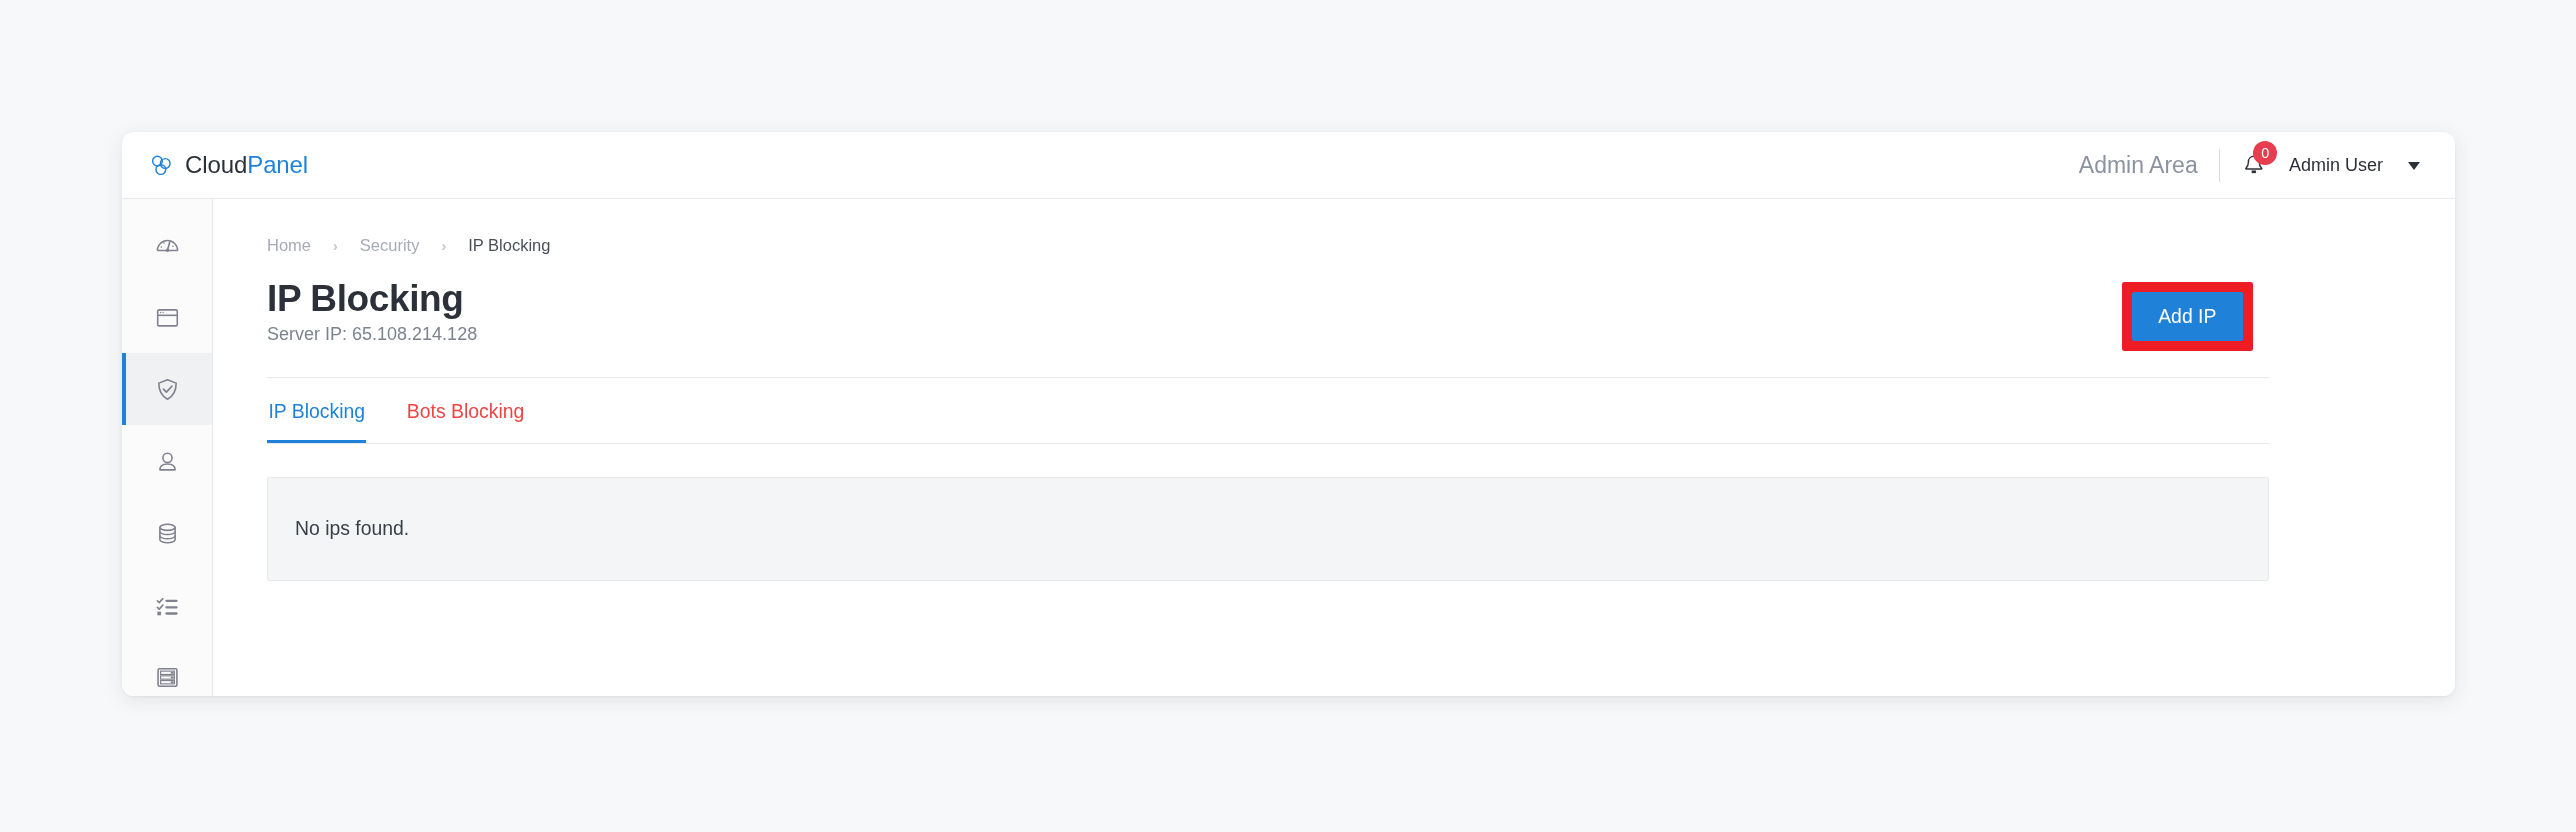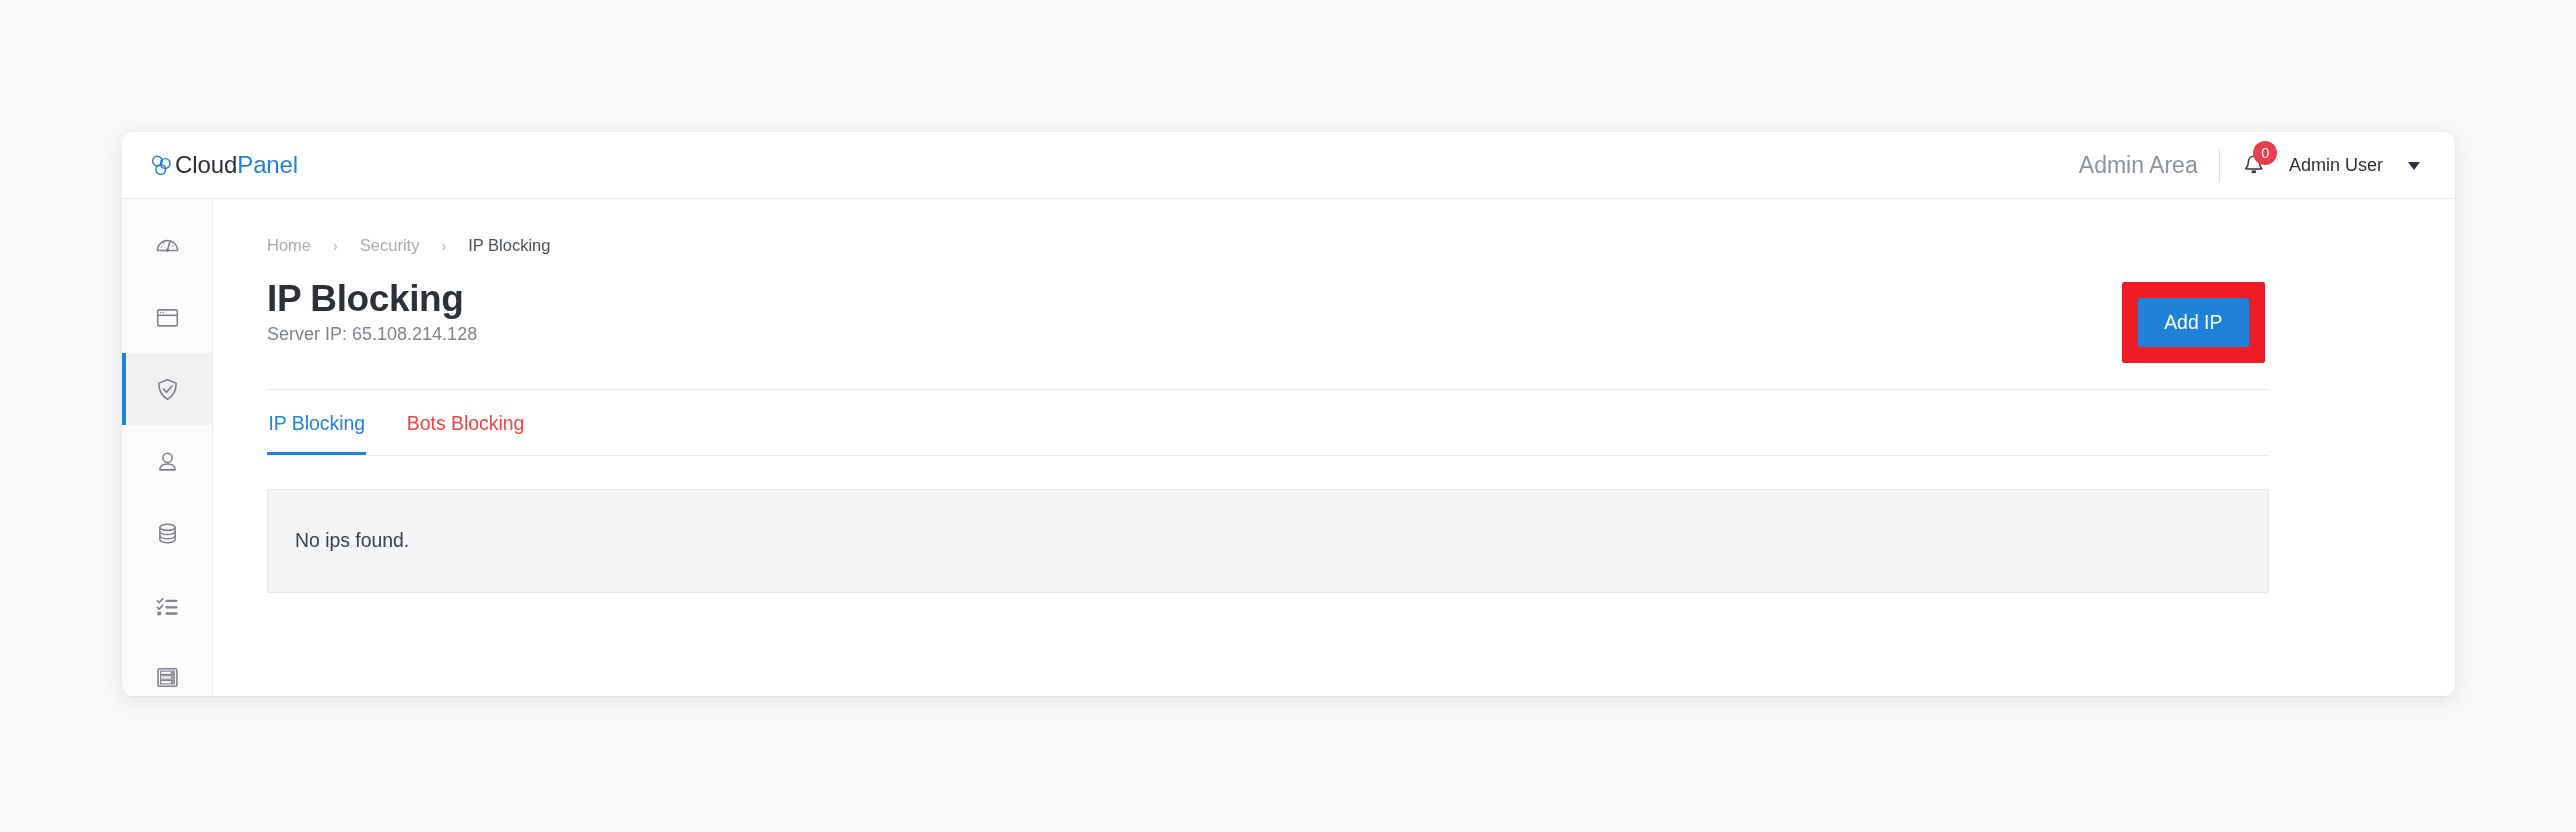--- a/index.html
+++ b/index.html
@@ -33,20 +33,21 @@
     flex: 0 0 67px;
     border-bottom: 0.7px solid #e8eaed;
     display: flex;
     align-items: center;
     padding: 0 35px 0 26px;
   }
 
   .brand {
     display: flex;
     align-items: center;
+    gap: 10px;
     cursor: pointer;
   }
   .brand-mark { width: 27px; height: 27px; display: block; }
   .brand-text {
     font-size: 24px;
     letter-spacing: -0.1px;
     white-space: nowrap;
   }
   .brand-text .b-cloud { color: #2c3038; }
   .brand-text .b-panel { color: #1f82d8; }
@@ -176,22 +177,22 @@
   .page-subtitle {
     font-size: 18px;
     color: #7d838e;
     margin-top: 4px;
   }
 
   
   .add-btn-wrap {
     position: relative;
     margin-top: 2.9px;
-    margin-right: 4px;
-    padding: 11px;
+    margin-right: 16px;
+    padding: 5px;
     border: 5px solid #ee1c25;
     border-radius: 2.2px;
     background: #ee1c25;
   }
   .add-btn {
     display: block;
     background: #1f82d8;
     color: #ffffff;
     border: none;
     font-family: "Liberation Sans", sans-serif;

